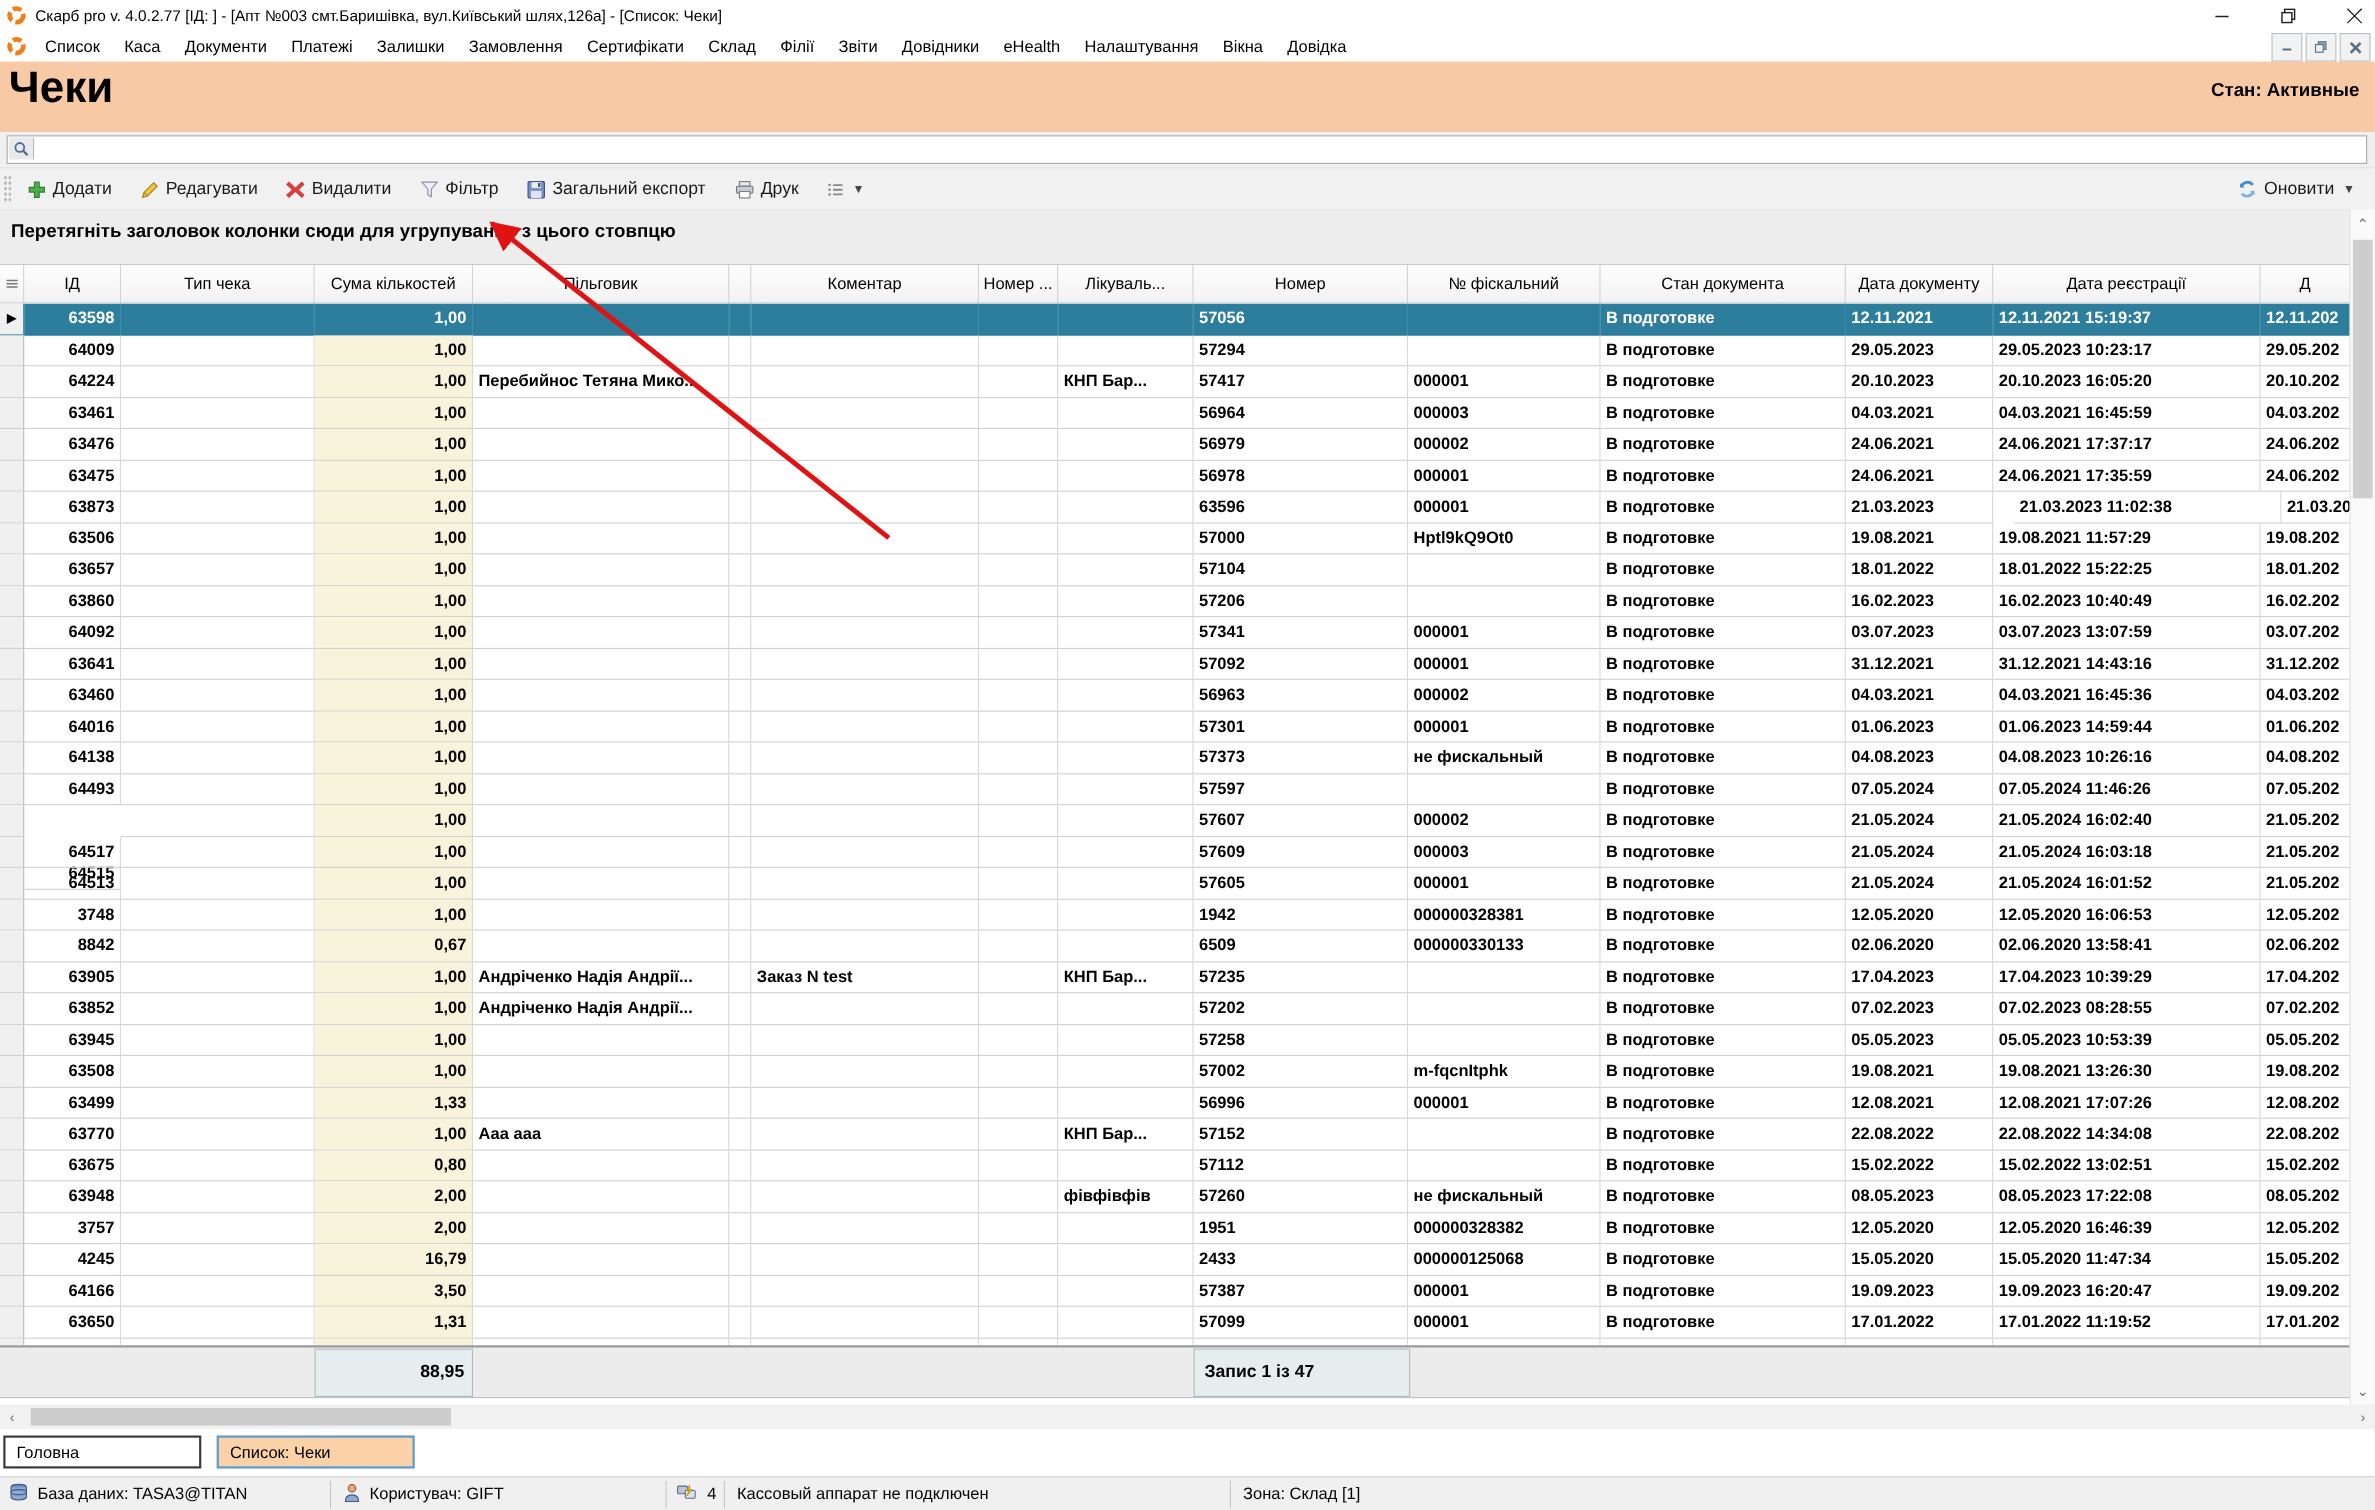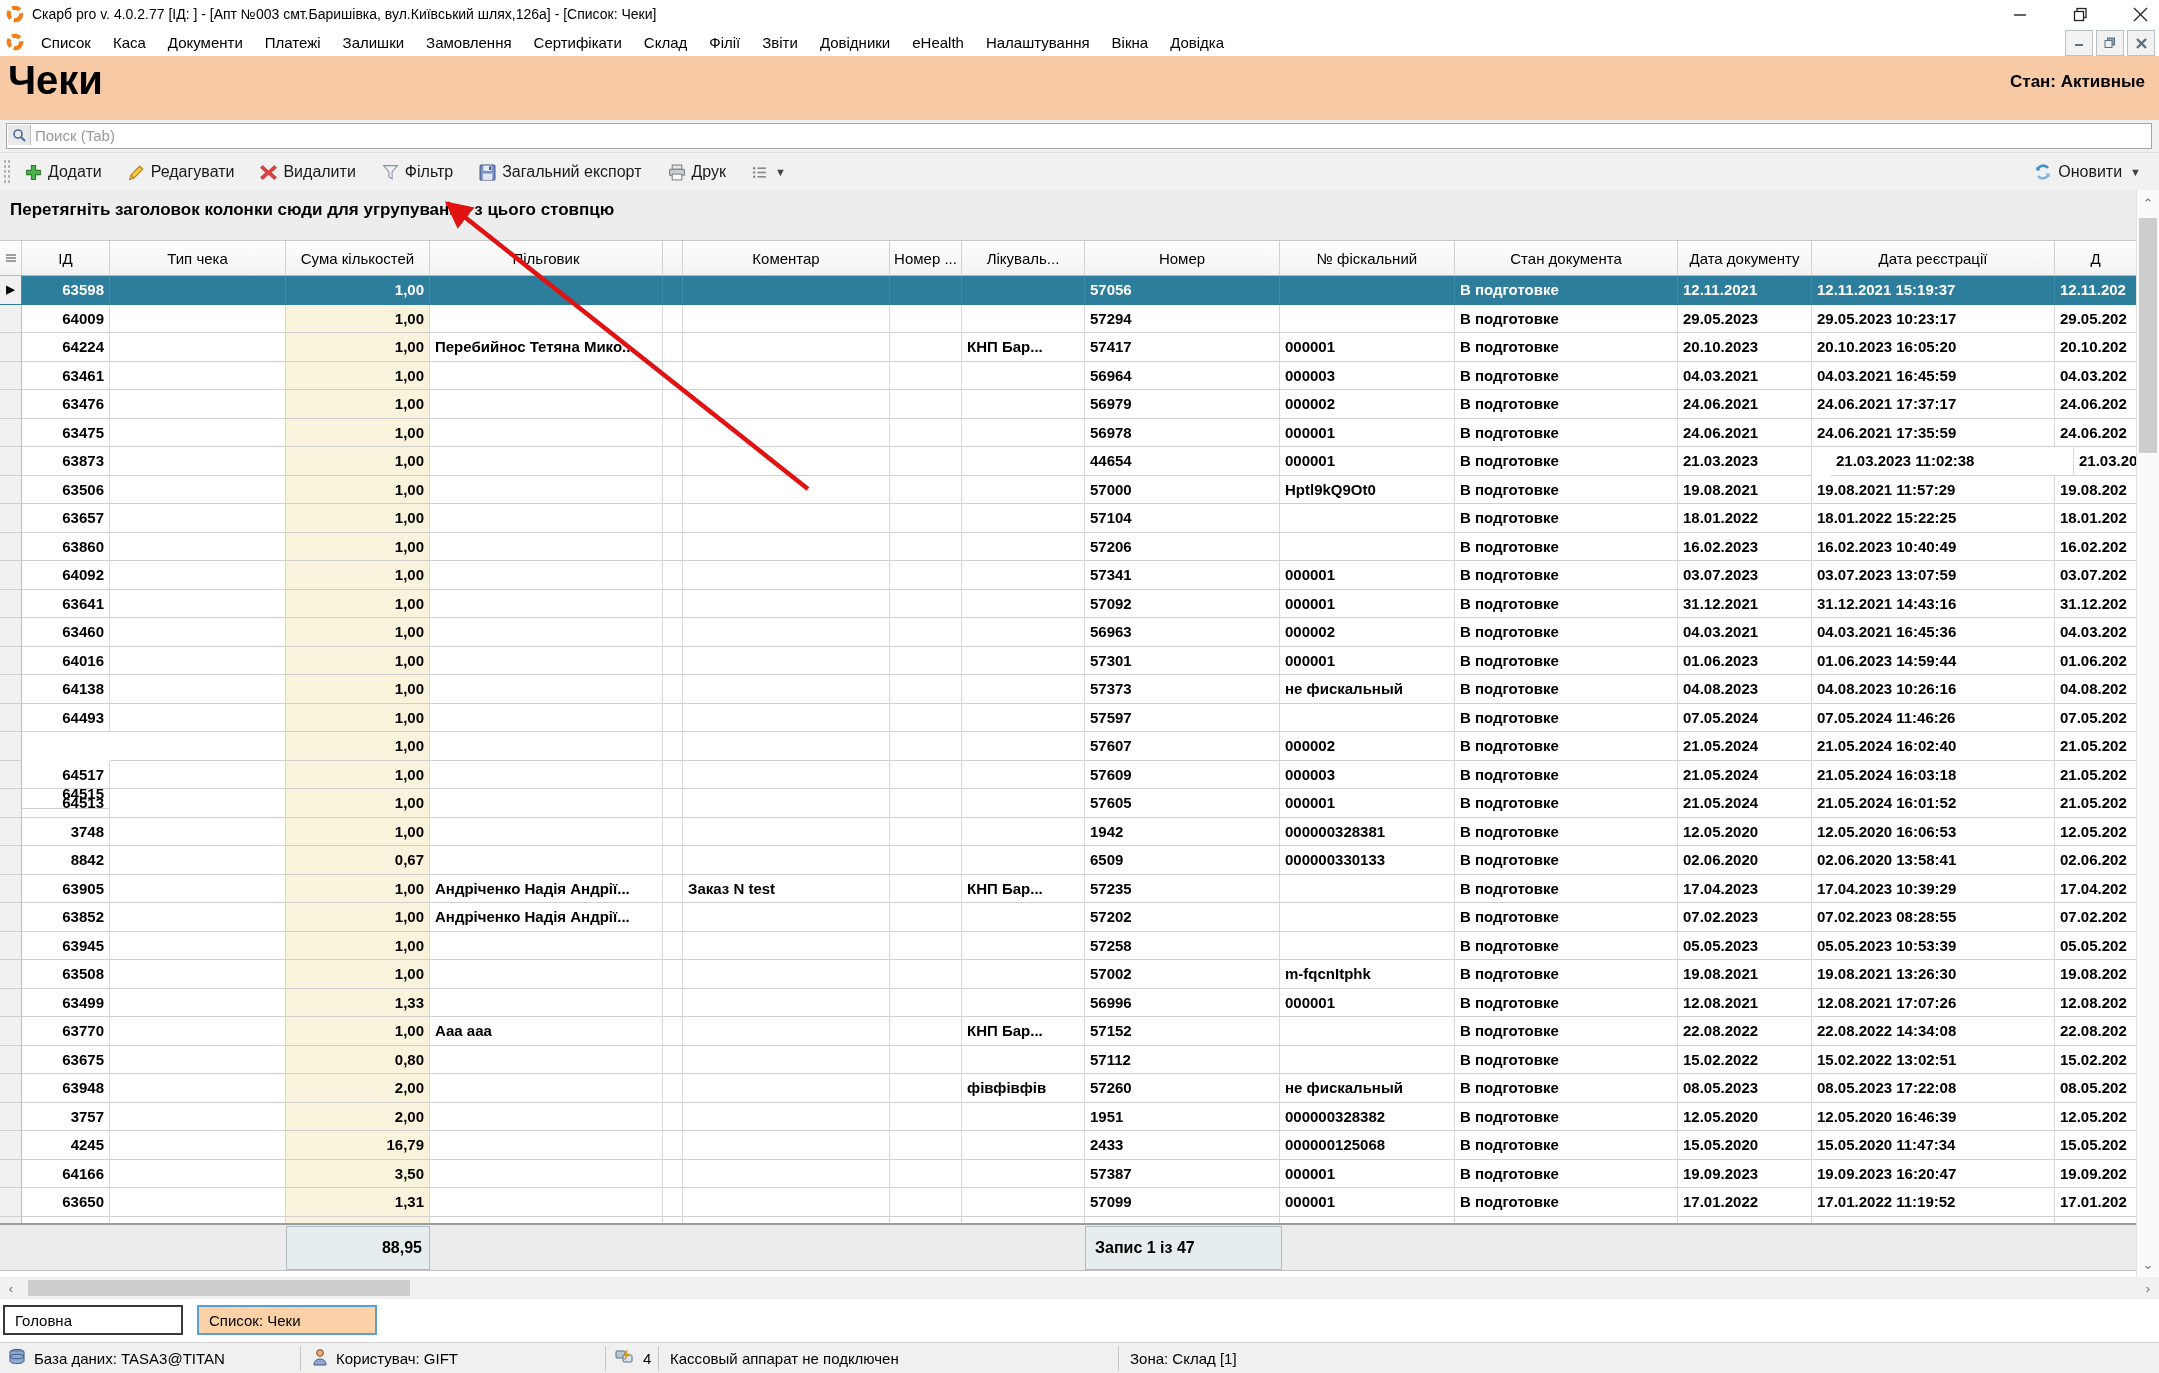--- a/index.html
+++ b/index.html
@@ -170,21 +170,20 @@
   </div>
 
   <div class="searchrow">
     <div class="searchbox">
       <span class="mag">
         <svg width="14" height="14" viewBox="0 0 14 14">
             <circle cx="6" cy="6" r="4" fill="none" stroke="#4a6a9a" stroke-width="1.6"></circle>
             <line x1="9" y1="9" x2="13" y2="13" stroke="#4a6a9a" stroke-width="2"></line>
           </svg>
       </span>
-      <input type="text" placeholder="Поиск (Tab)" style="">
     </div>
   </div>
 
   <div class="toolbar">
     <span class="draghandle"></span>
     <div id="toolbar-buttons" style="display:flex;align-items:center;gap:10px;">
         <span class="tbtn">
           <span>
             <svg width="17" height="17" viewBox="0 0 16 16">
               <path d="M6 1.5h4v4.5h4.5v4H10v4.5H6V10H1.5V6H6z" fill="#4db04d" stroke="#2f7d2f"></path>
@@ -399,21 +398,21 @@
       <div class="grow">
         <div class="cell ind" style="width: 22px; flex: 0 0 22px; font-size: 11px;"></div>
         <div class="cell r" style="width: 88px; flex: 0 0 88px;">63873</div>
         <div class="cell" style="width: 176px; flex: 0 0 176px;"></div>
         <div class="cell r cream" style="width: 144px; flex: 0 0 144px;">1,00</div>
         <div class="cell" style="width: 233px; flex: 0 0 233px;"></div>
         <div class="cell" style="width: 20px; flex: 0 0 20px;"></div>
         <div class="cell" style="width: 207px; flex: 0 0 207px;"></div>
         <div class="cell" style="width: 72px; flex: 0 0 72px;"></div>
         <div class="cell" style="width: 123px; flex: 0 0 123px;"></div>
-        <div class="cell" style="width: 195px; flex: 0 0 195px;">44654</div>
+        <div class="cell" style="width: 195px; flex: 0 0 195px;">63596</div>
         <div class="cell" style="width: 175px; flex: 0 0 175px;">000001</div>
         <div class="cell" style="width: 223px; flex: 0 0 223px;">В подготовке</div>
         <div class="cell" style="width: 134px; flex: 0 0 134px;">21.03.2023</div>
         <div class="cell" style="width: 243px; flex: 0 0 243px; margin-left: 19px;">21.03.2023 11:02:38</div>
         <div class="cell" style="width: 82px; flex: 0 0 82px;">21.03.202</div>
       </div>
       <div class="grow">
         <div class="cell ind" style="width: 22px; flex: 0 0 22px; font-size: 11px;"></div>
         <div class="cell r" style="width: 88px; flex: 0 0 88px;">63506</div>
         <div class="cell" style="width: 176px; flex: 0 0 176px;"></div>

